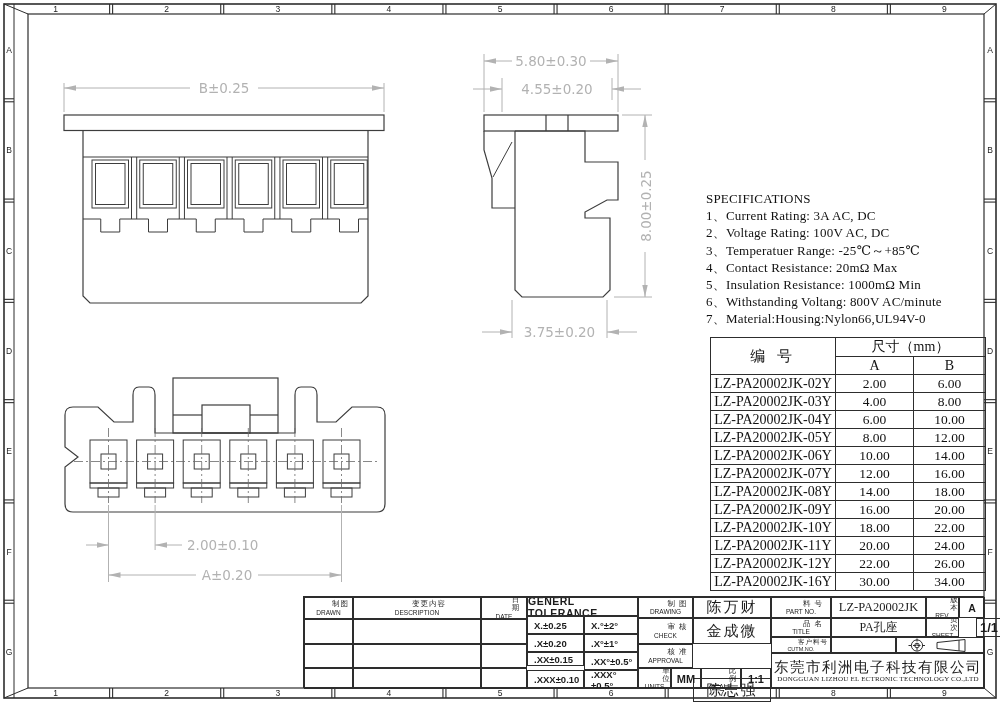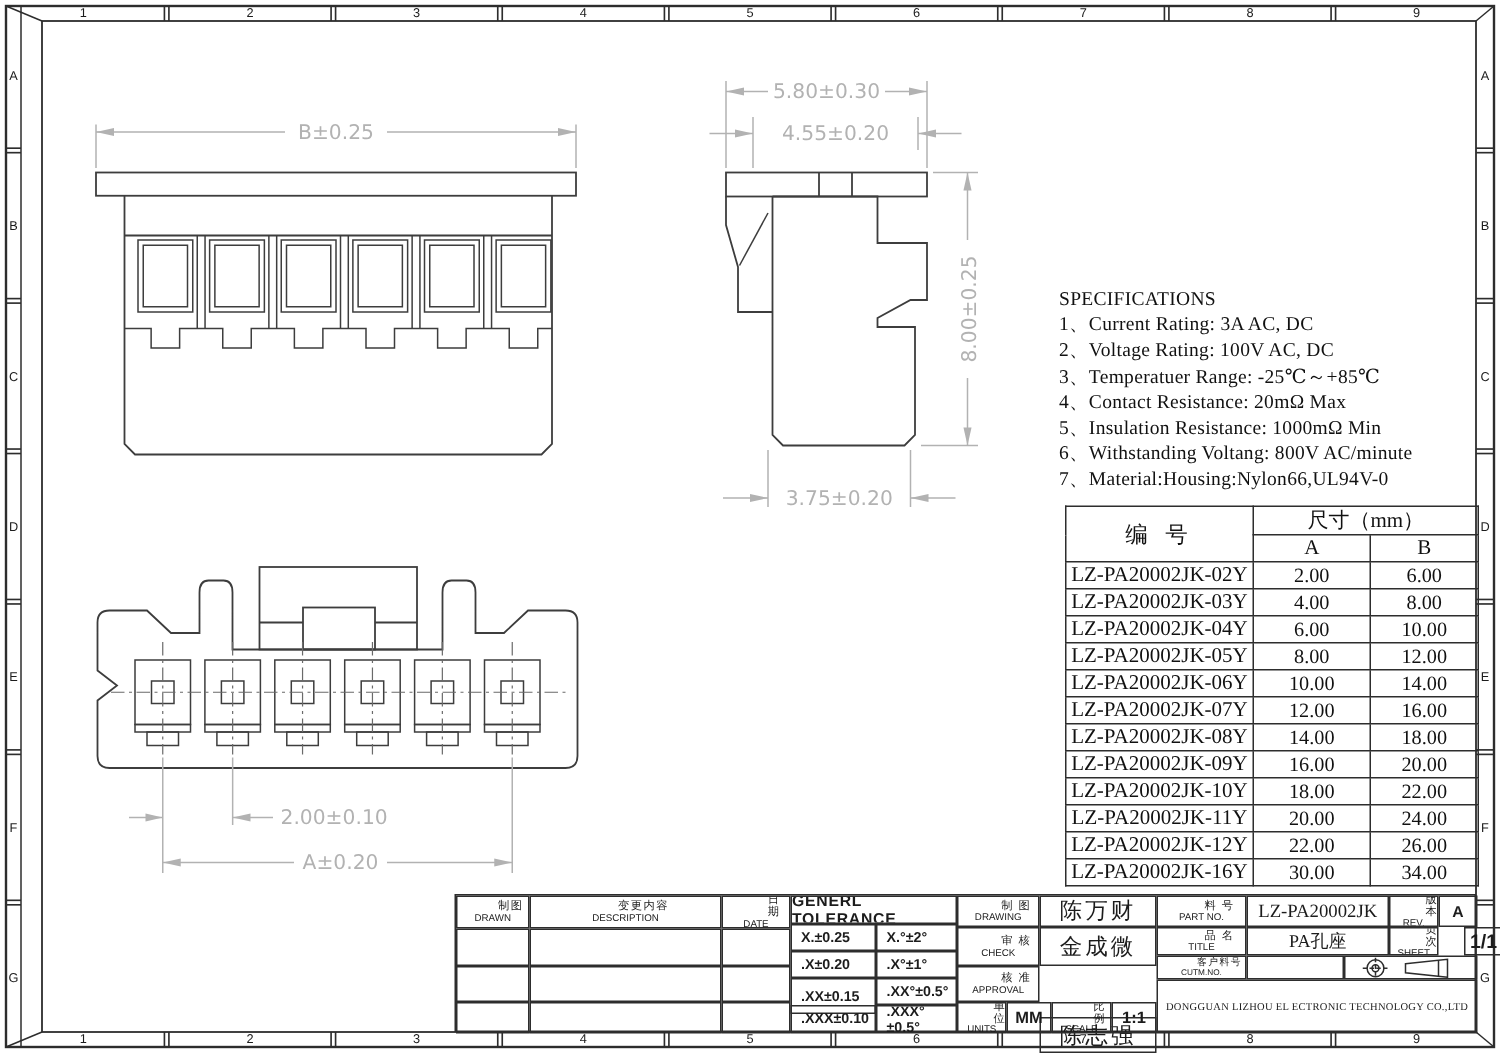--- a/index.html
+++ b/index.html
@@ -401,21 +401,21 @@
     <div class="cell" style="left:0;top:71px;width:49px;height:21px;"></div>
     <div class="cell" style="left:49px;top:71px;width:128px;height:21px;"></div>
     <div class="cell" style="left:177px;top:71px;width:46px;height:21px;"></div>
 
     <div class="cell tolhdr" style="left:223px;top:0;width:111px;height:19px;">GENERL TOLERANCE</div>
     <div id="tol-cells">
         <div class="cell tol" style="left: 223px; top: 19px; width: 57px; height: 18px;">X.±0.25</div>
         <div class="cell tol" style="left: 280px; top: 19px; width: 54px; height: 18px;">X.°±2°</div>
         <div class="cell tol" style="left: 223px; top: 37px; width: 57px; height: 18px;">.X±0.20</div>
         <div class="cell tol" style="left: 280px; top: 37px; width: 54px; height: 18px;">.X°±1°</div>
-        <div class="cell tol" style="left: 223px; top: 55px; width: 57px; height: 24px;">.XX±0.15</div>
+        <div class="cell tol" style="left: 223px; top: 55px; width: 57px; height: 14px;">.XX±0.15</div>
         <div class="cell tol" style="left: 280px; top: 55px; width: 54px; height: 18px;">.XX°±0.5°</div>
         <div class="cell tol" style="left: 223px; top: 73px; width: 57px; height: 19px;">.XXX±0.10</div>
         <div class="cell tol" style="left: 280px; top: 73px; width: 54px; height: 19px;">.XXX°±0.5°</div>
       </div>
 
     <div class="cell bl" style="left:334px;top:0;width:55px;height:21px;">
       <span class="cn">制 图</span>
       <span class="en">DRAWING</span>
     </div>
     <div class="cell cname" style="left:389px;top:0;width:78px;height:21px;">陈万财</div>
@@ -472,16 +472,17 @@
           <circle cx="14" cy="7.5" r="2.3"></circle>
           <line x1="5.5" y1="7.5" x2="22.5" y2="7.5" stroke-dasharray="3 1.5"></line>
           <line x1="14" y1="0.5" x2="14" y2="14.5" stroke-dasharray="3 1.5"></line>
           <path d="M34,4.5 L62,1.5 V13.5 L34,10.5 Z"></path>
           <line x1="56" y1="2.1" x2="56" y2="12.9"></line>
         </g>
       </svg>
     </div>
 
     <div id="company-cell" class="cell" style="left:467px;top:56px;width:214px;height:36px;">
+      <div id="company-cn">东莞市利洲电子科技有限公司</div>
       <div id="company-en">DONGGUAN LIZHOU EL ECTRONIC TECHNOLOGY CO.,LTD</div>
     </div>
   </div>
 </div>
 
 </body></html>

